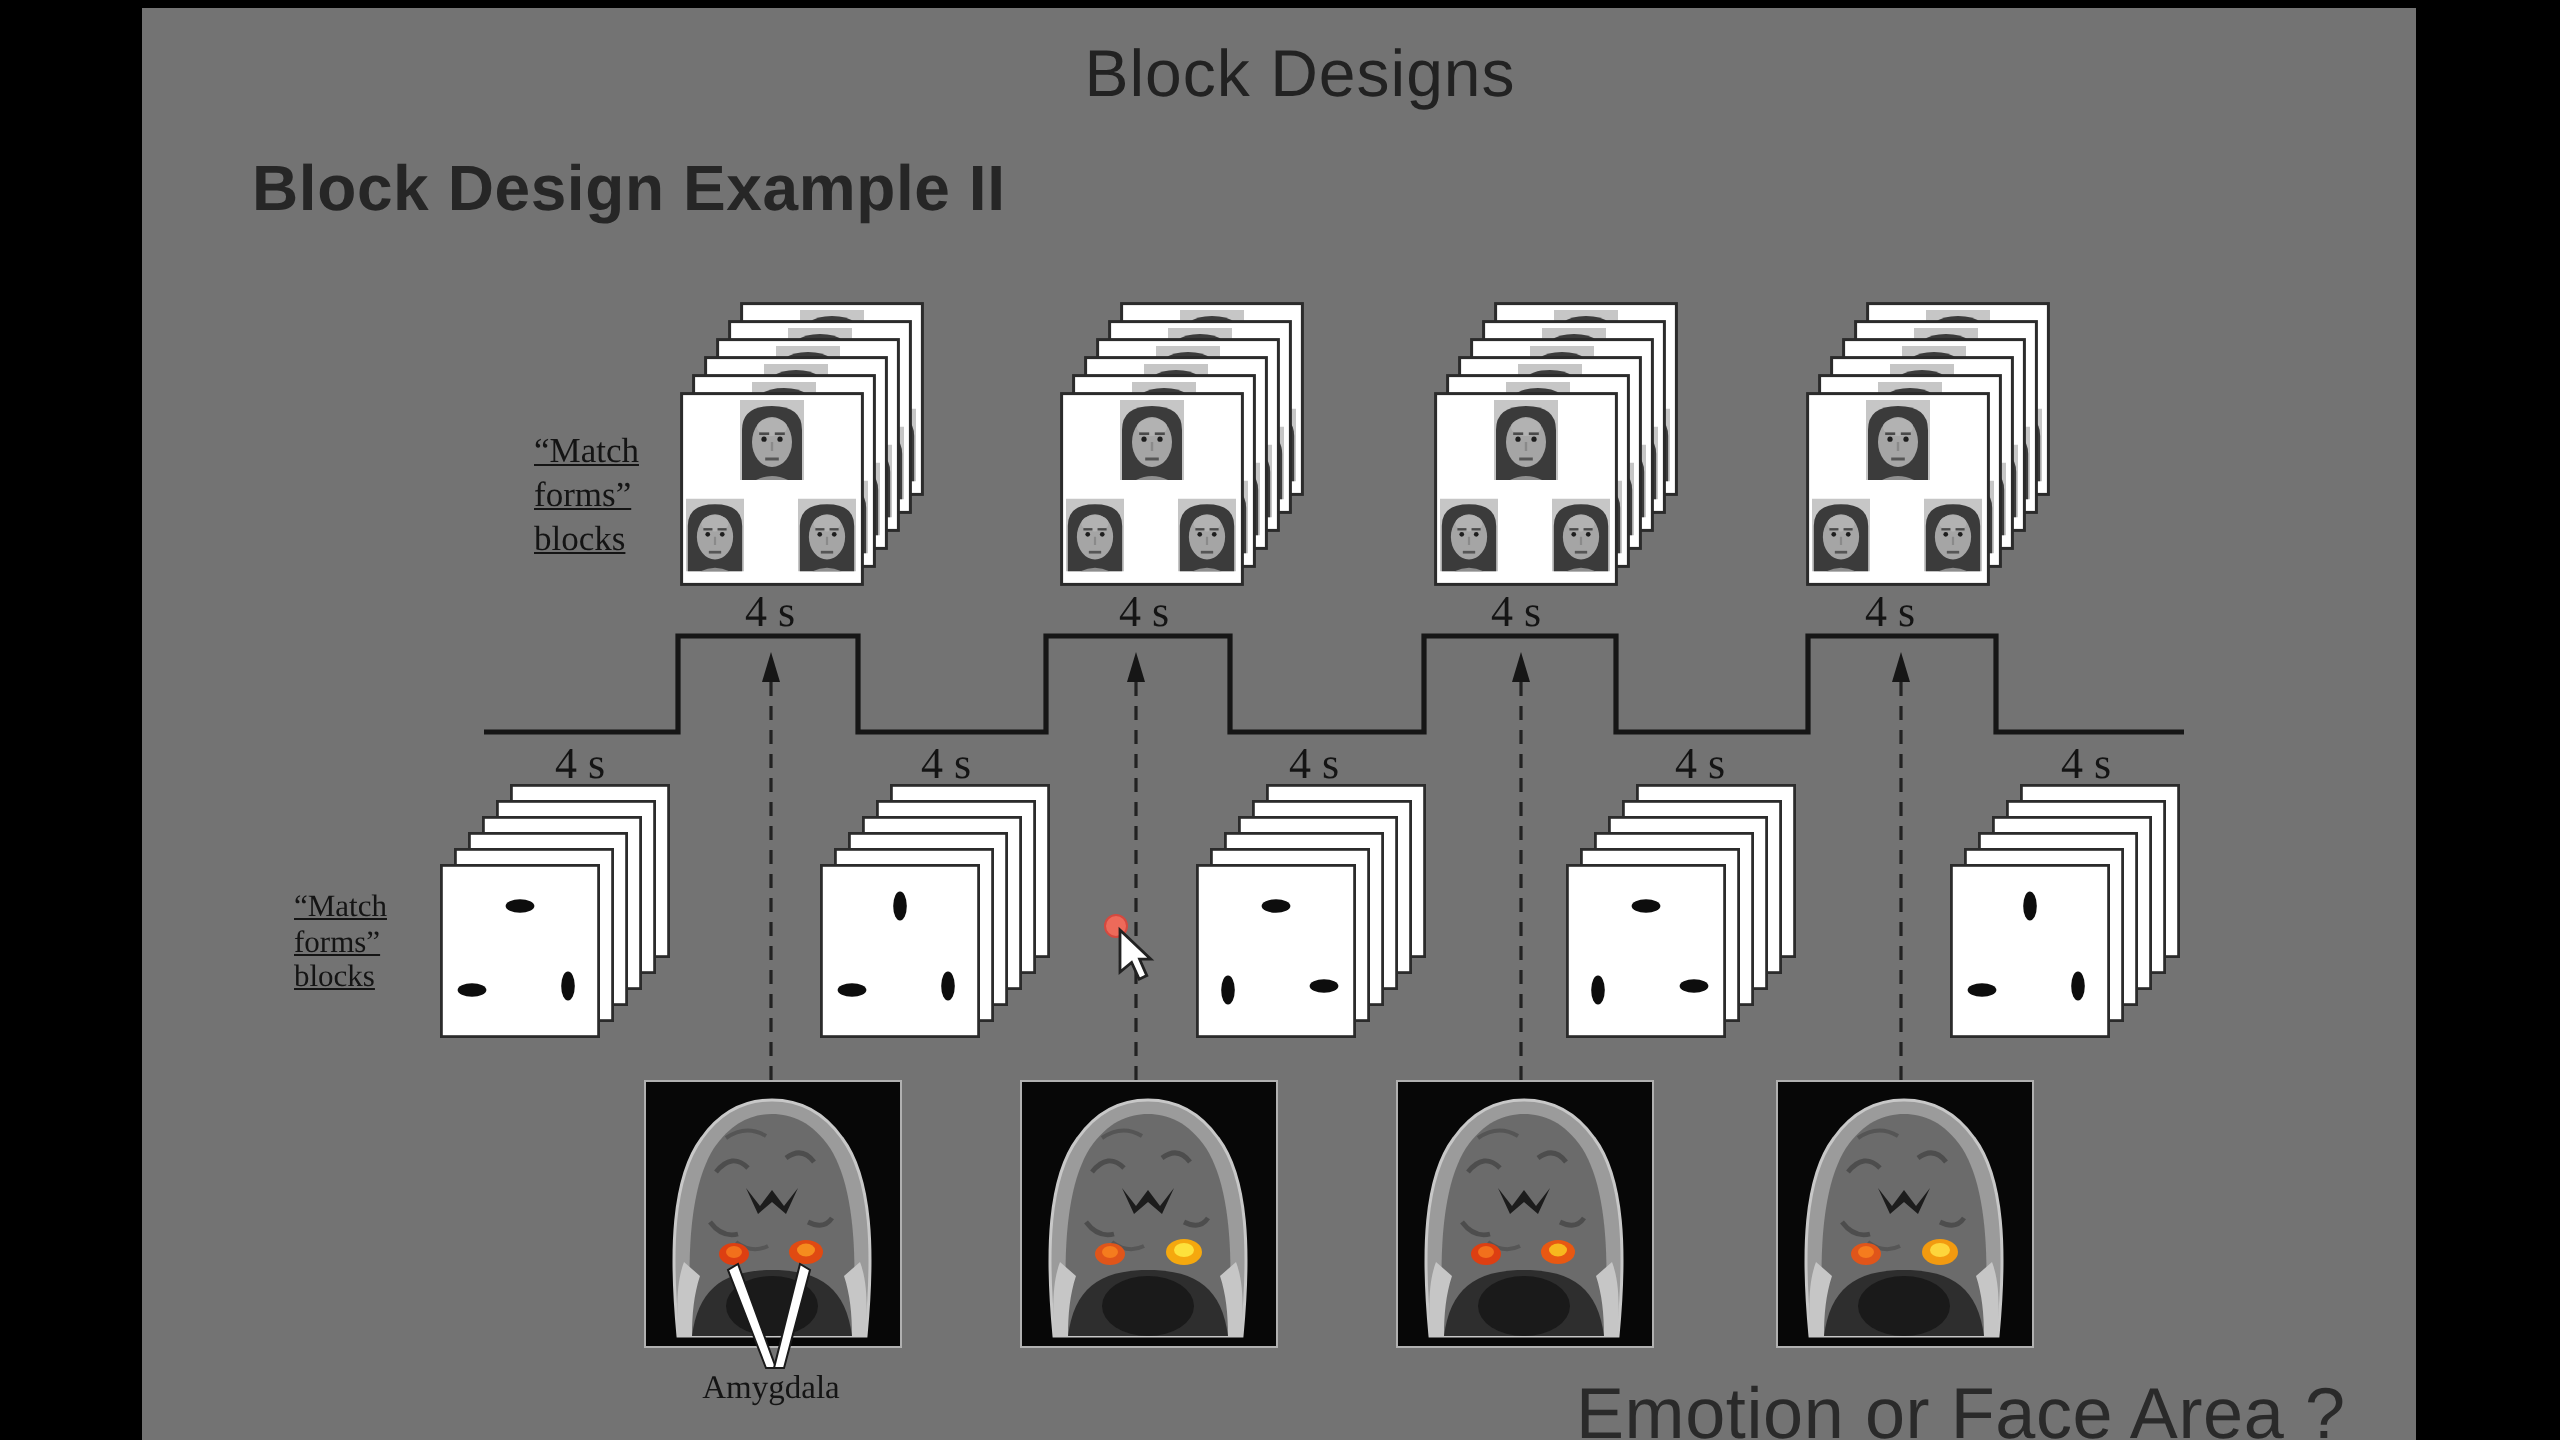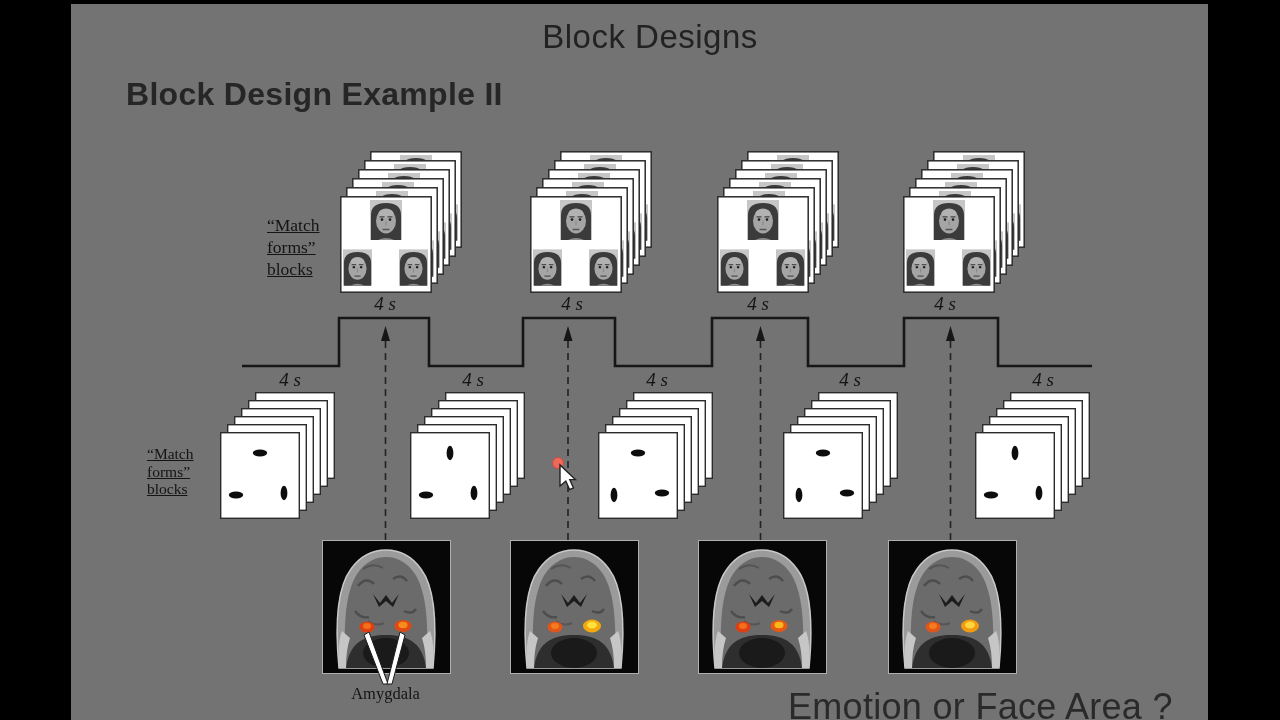--- a/index.html
+++ b/index.html
@@ -15,21 +15,21 @@
             letter-spacing:.3px;color:#262626;}
   .question{position:absolute;left:788px;top:686px;font-size:36px;font-weight:300;
             letter-spacing:.3px;color:#2a2a2a;}
   .citation{position:absolute;left:147px;top:708px;font-size:11.5px;font-weight:bold;
             font-style:italic;letter-spacing:-0.2px;color:#151515;white-space:nowrap;}
   .serif{font-family:"Liberation Serif","DejaVu Serif",serif;color:#141414;}
   .cond-label{position:absolute;}
   .cond-label span{display:block;text-decoration:underline;}
   .faces-label{left:267px;top:214px;font-size:17.5px;line-height:22px;}
   .forms-label{left:147px;top:445px;font-size:15.5px;line-height:17.5px;}
-  .dur{position:absolute;width:60px;text-align:center;font-size:19px;font-style:italic;}
+  .dur{position:absolute;width:60px;text-align:center;font-size:22px;}
   .dur.row-faces{top:293px;}
   .dur.row-forms{top:369px;}
   .abs{position:absolute;}
   .overlay{pointer-events:none;}
   .brain{border:1px solid #b0b0b0;background:#070707;}
   .amyg-label{position:absolute;left:322px;top:684px;width:127px;text-align:center;font-size:16.5px;}
   .defs{position:absolute;width:0;height:0;overflow:hidden;}
 </style>
 </head>
 <body>

